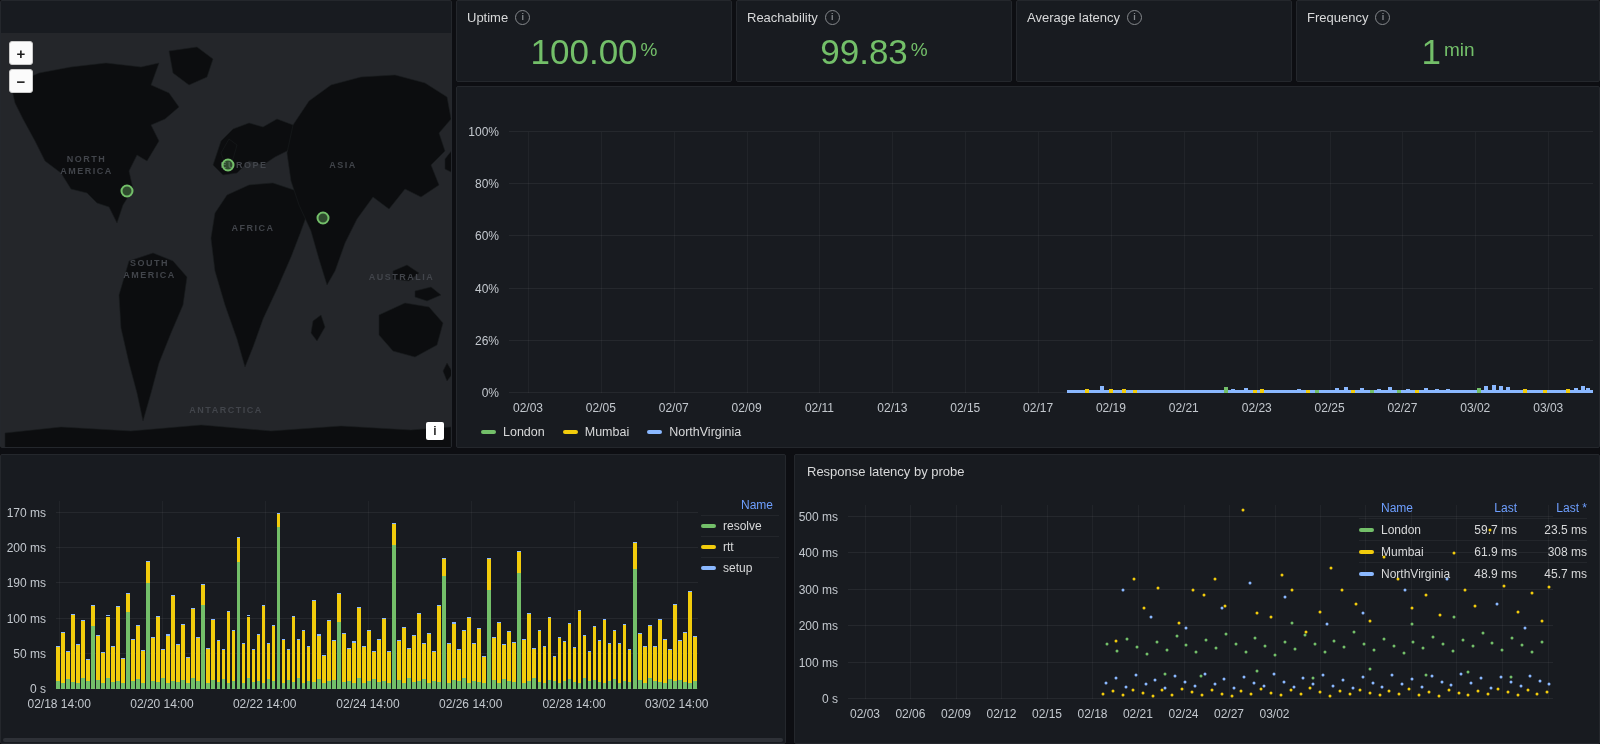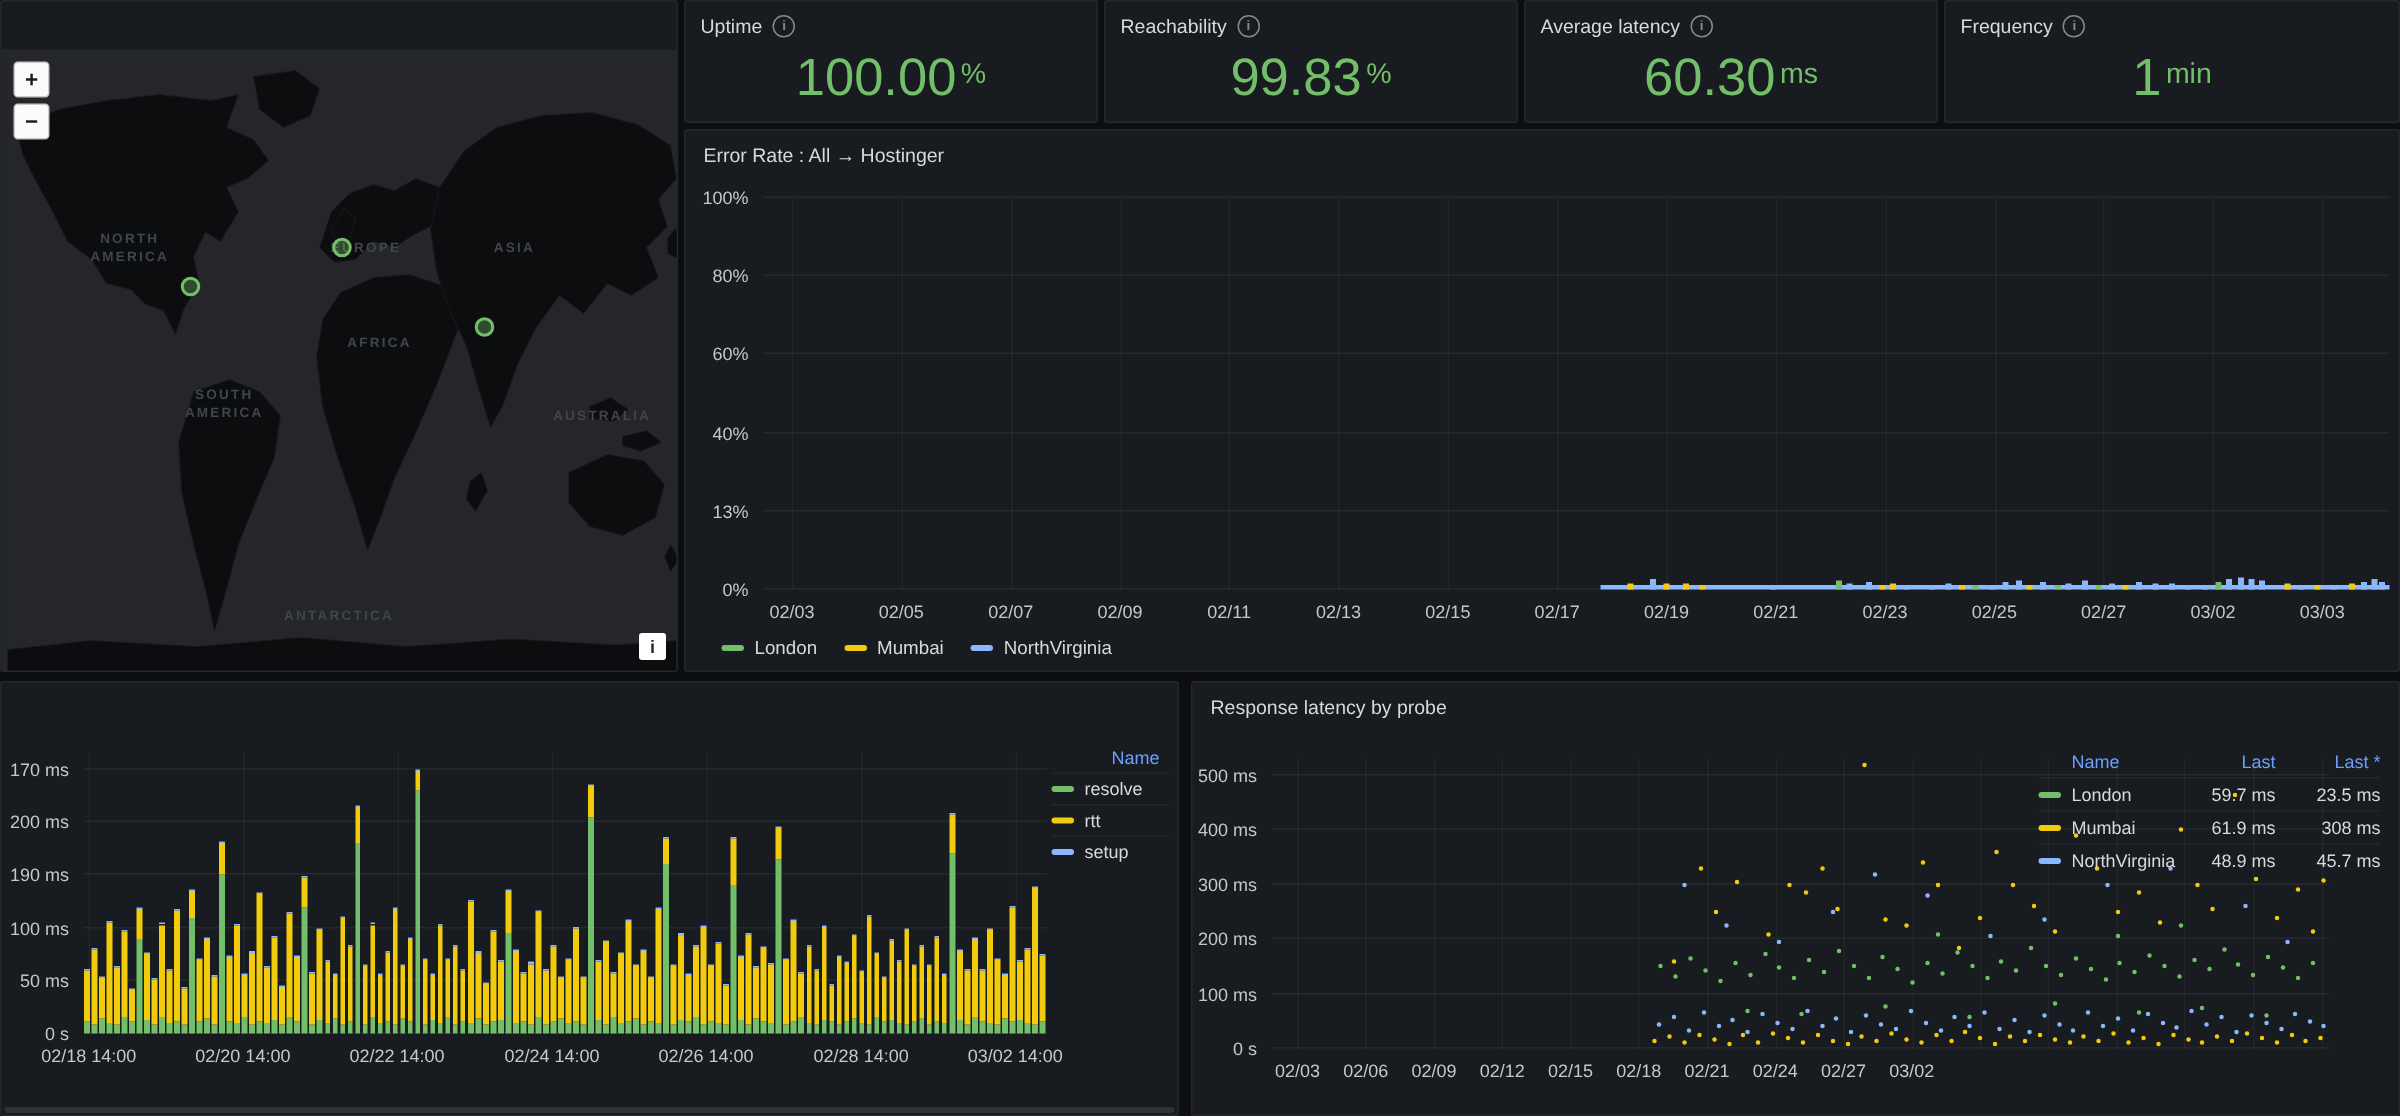--- a/index.html
+++ b/index.html
@@ -119,45 +119,38 @@
   <div class="stat-value">
     <span class="stat-num">99.83</span>
       <span class="stat-unit">%</span>
   </div>
 </div>
 <div class="panel" style="left:1016px;top:0;width:276px;height:82px;">
   <div class="stat-head">
     <span class="panel-title">Average latency</span>
     <span class="info-icon">i</span>
   </div>
-  <div class="stat-value">
-    <span class="stat-num">60.30</span>
-      <span class="stat-unit">ms</span>
-  </div>
 </div>
 <div class="panel" style="left:1296px;top:0;width:304px;height:82px;">
   <div class="stat-head">
     <span class="panel-title">Frequency</span>
     <span class="info-icon">i</span>
   </div>
   <div class="stat-value">
     <span class="stat-num">1</span>
       <span class="stat-unit">min</span>
   </div>
 </div>
 
 <div class="panel" style="left:456px;top:86px;width:1144px;height:362px;">
-  <div class="phdr">
-    <span class="panel-title">Error Rate : All → Hostinger</span>
-  </div>
   <div class="plot" id="error-plot" style="left:52px;top:45px;width:1084px;height:261px;">
       <div class="gridline-h" style="bottom: 0%;"></div>
       <div class="ytick" style="bottom: 0%;">0%</div>
       <div class="gridline-h" style="bottom: 20%;"></div>
-      <div class="ytick" style="bottom: 20%;">13%</div>
+      <div class="ytick" style="bottom: 20%;">26%</div>
       <div class="gridline-h" style="bottom: 40%;"></div>
       <div class="ytick" style="bottom: 40%;">40%</div>
       <div class="gridline-h" style="bottom: 60%;"></div>
       <div class="ytick" style="bottom: 60%;">60%</div>
       <div class="gridline-h" style="bottom: 80%;"></div>
       <div class="ytick" style="bottom: 80%;">80%</div>
       <div class="gridline-h" style="bottom: 100%;"></div>
       <div class="ytick" style="bottom: 100%;">100%</div>
       <div class="gridline-v" style="left: 1.75%;"></div>
       <div class="gridline-v" style="left: 8.47%;"></div>

